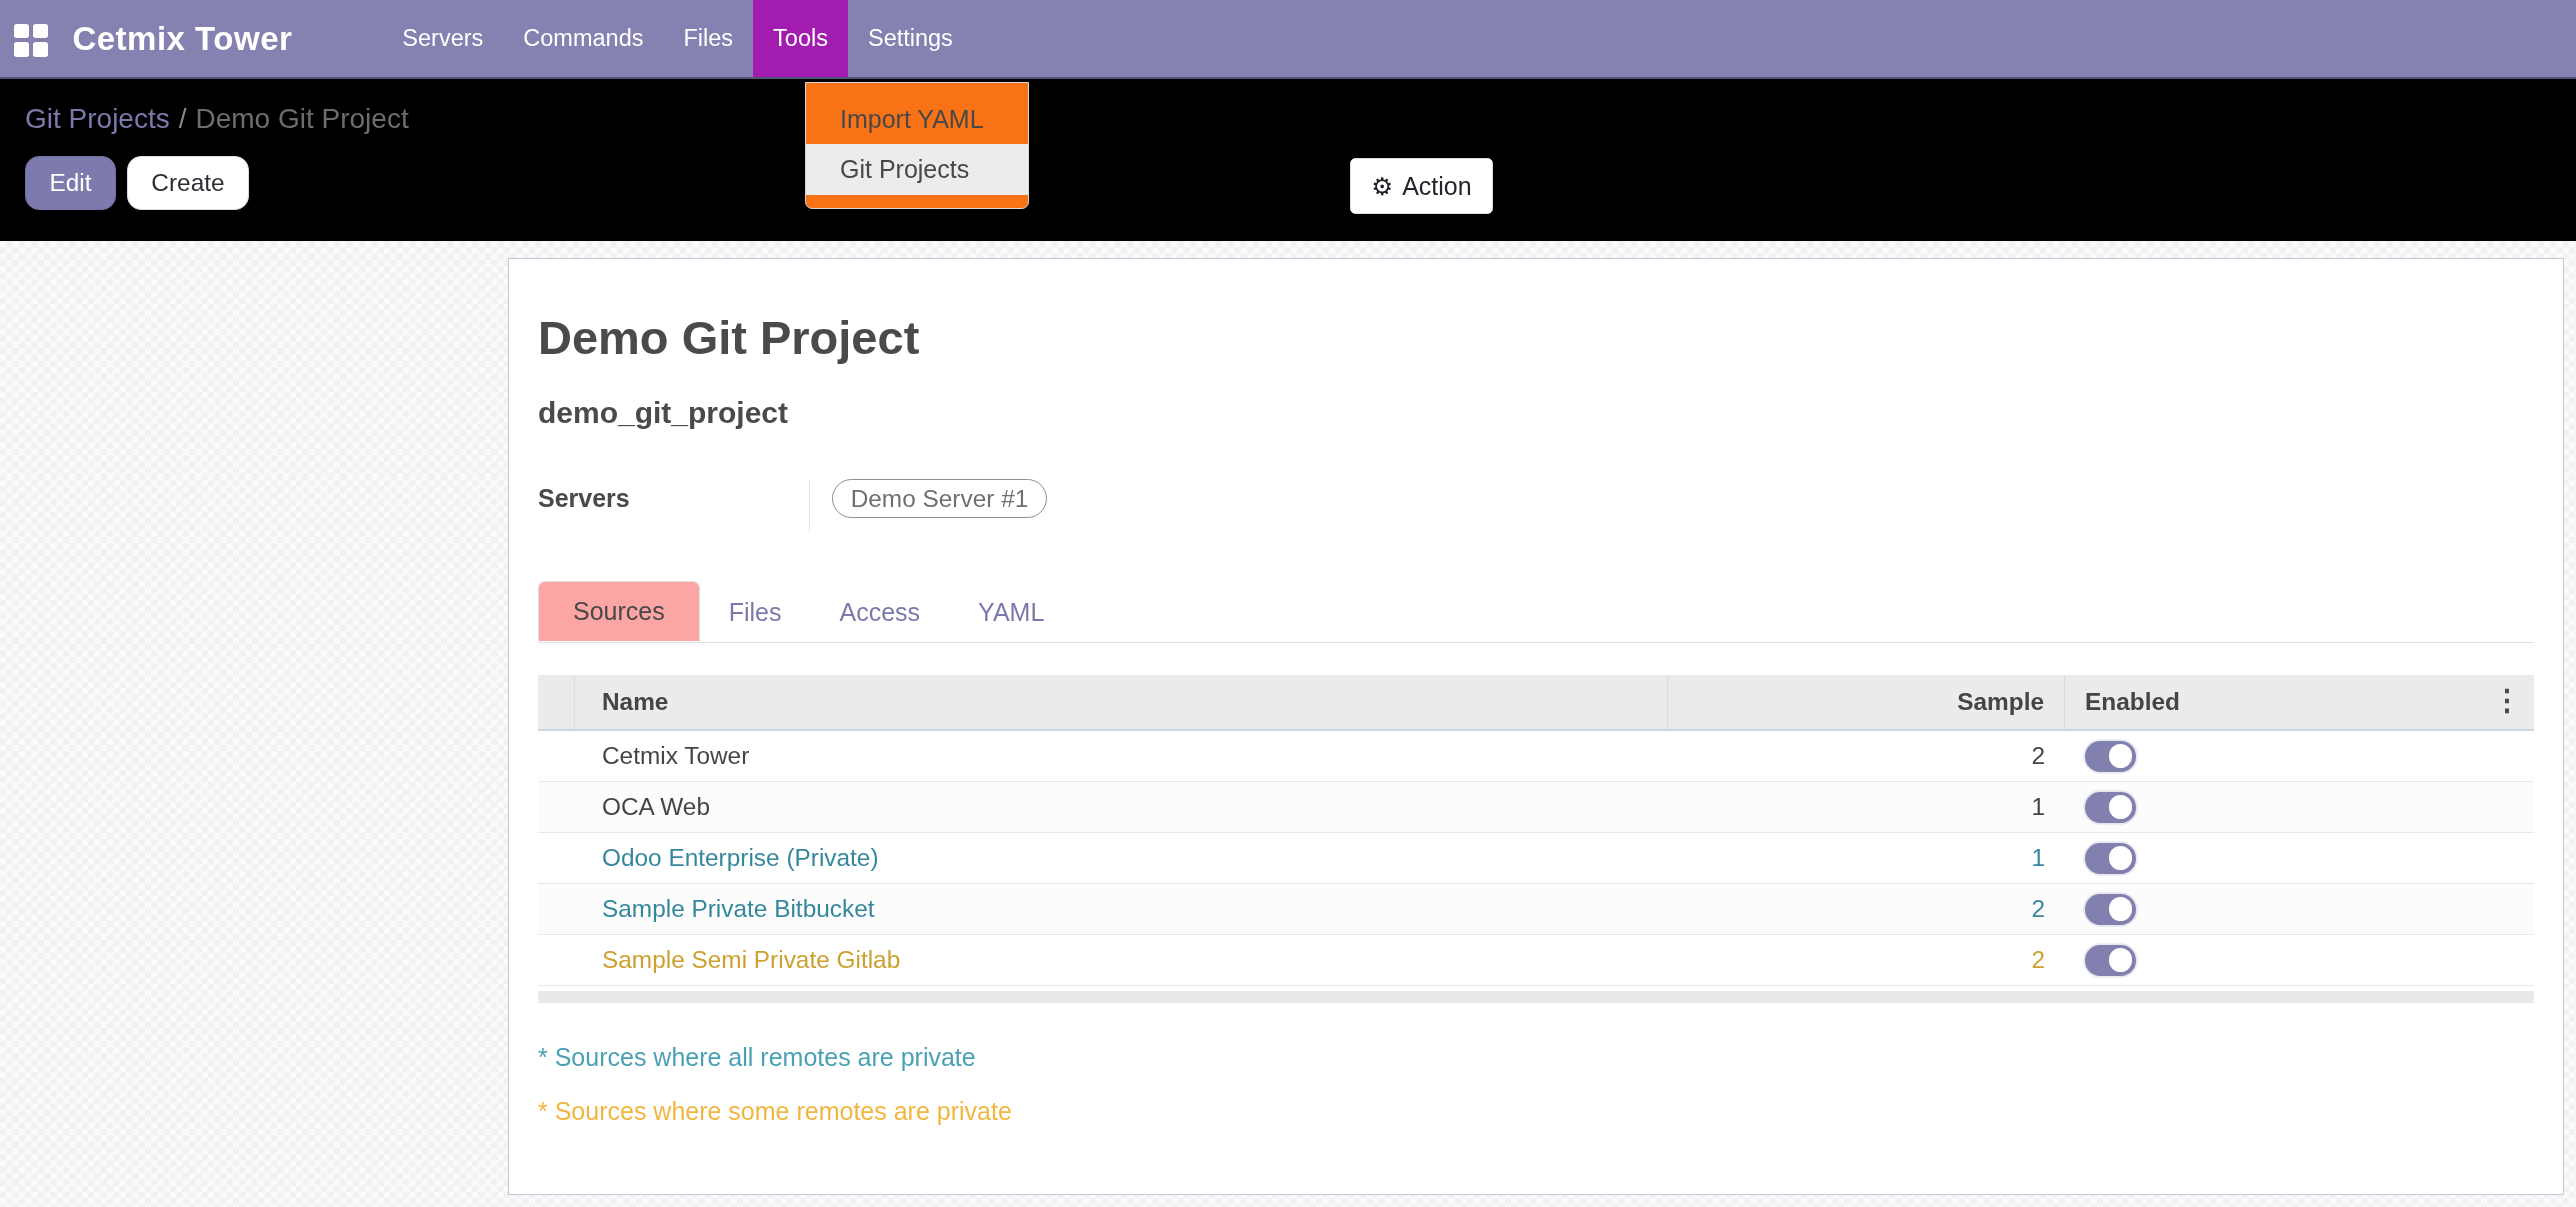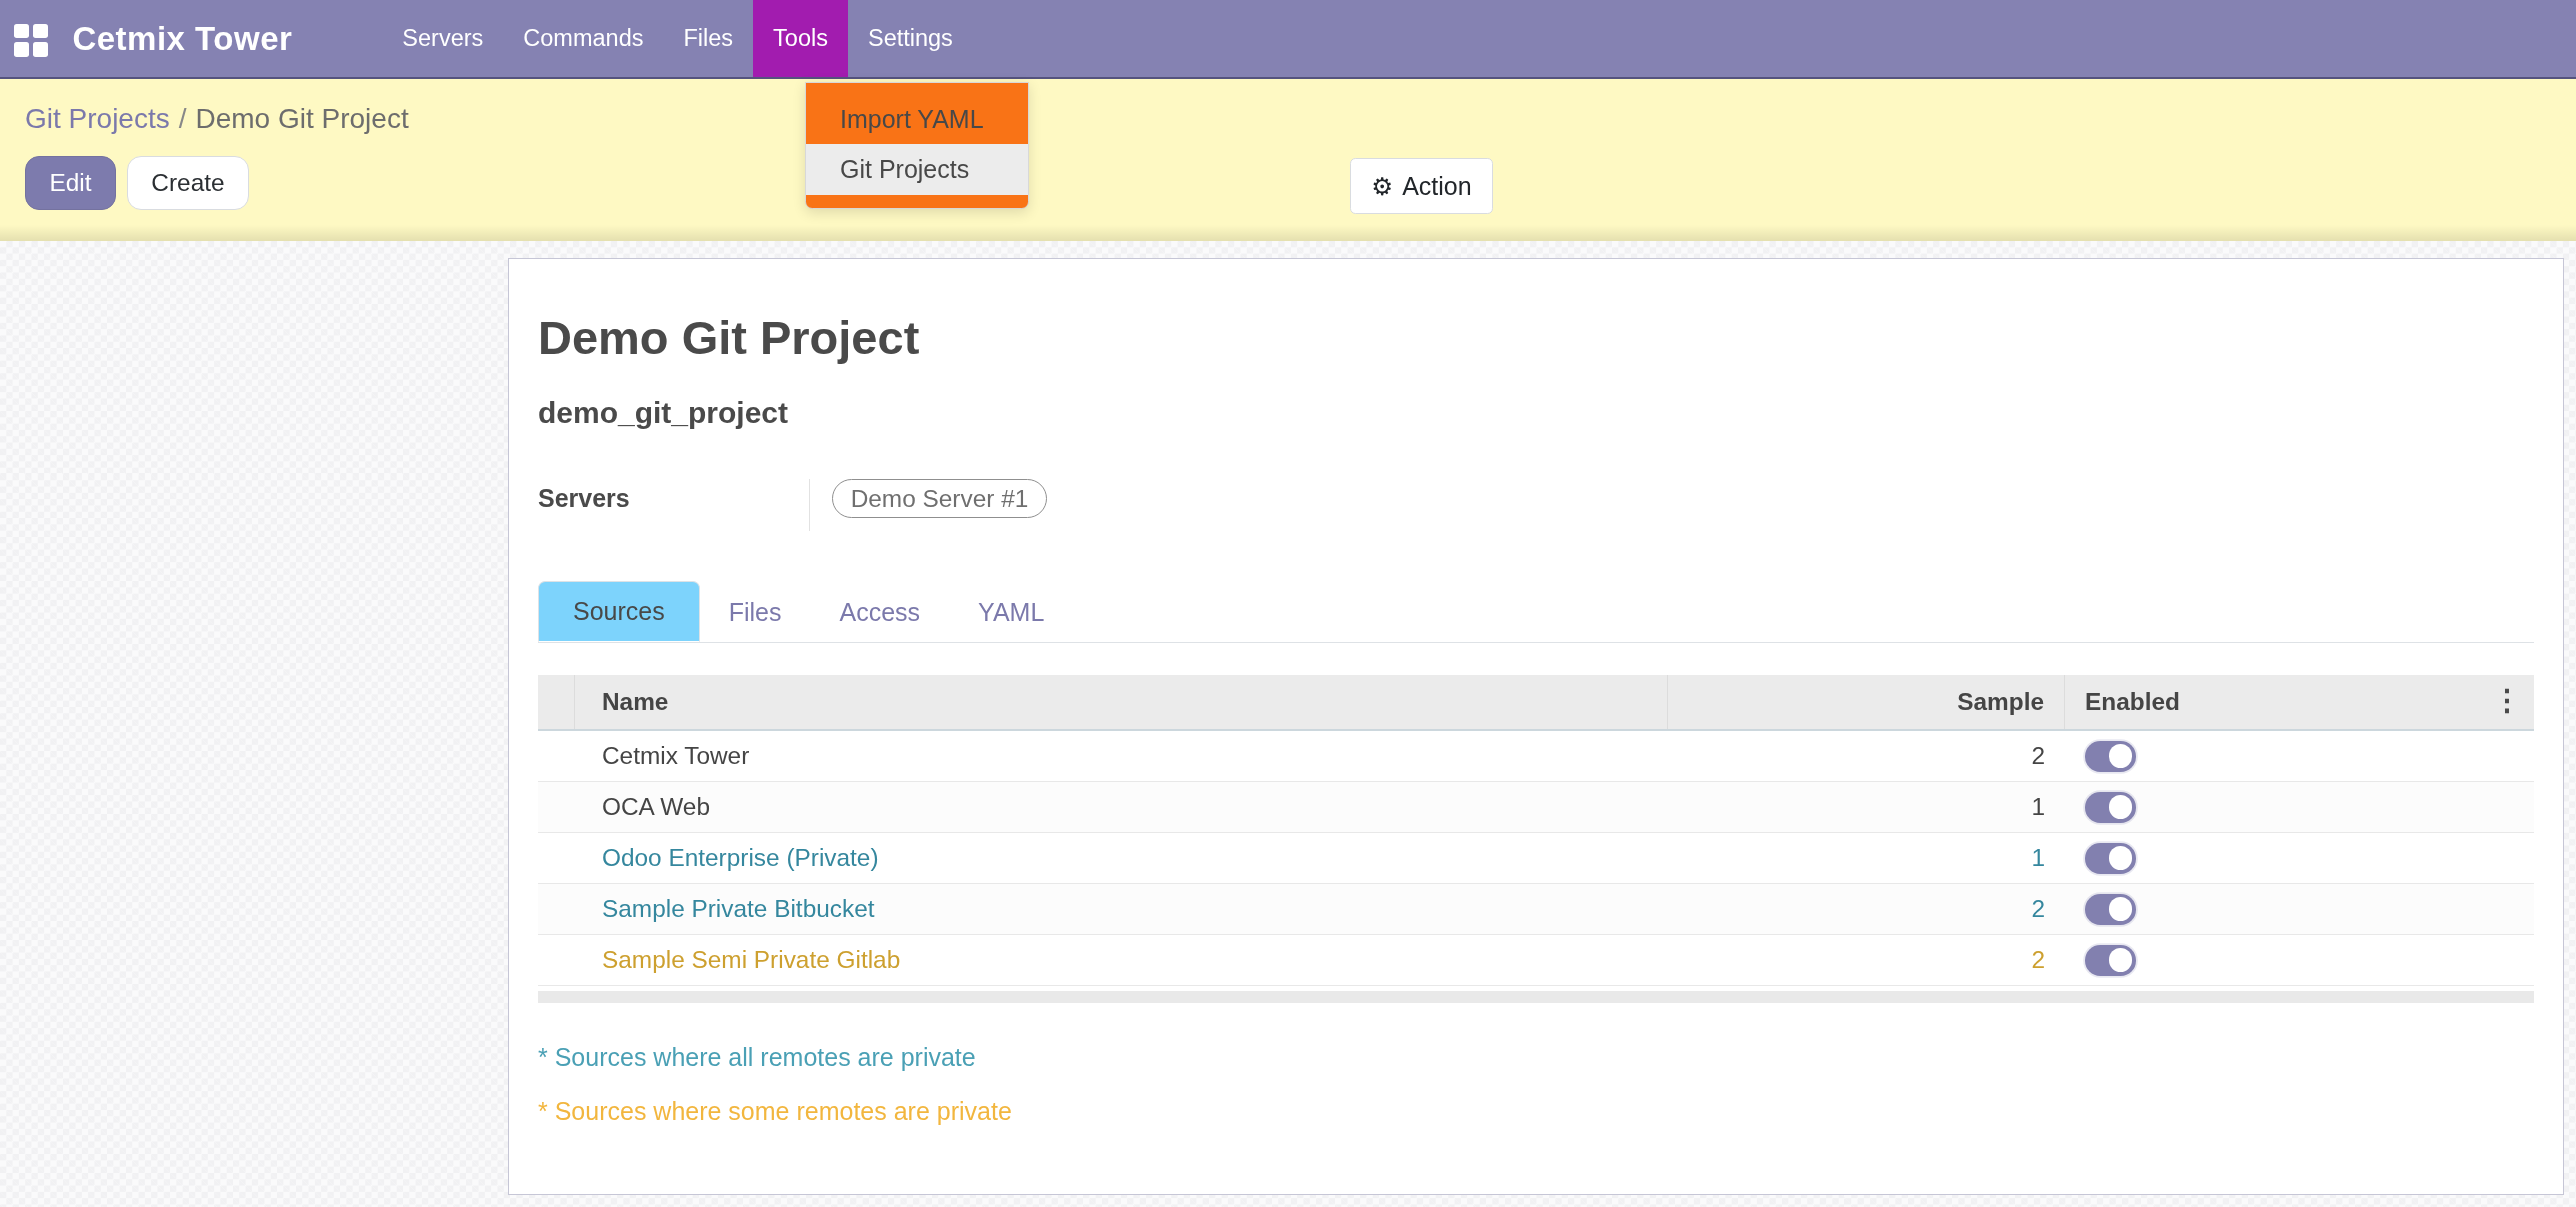--- a/index.html
+++ b/index.html
@@ -19,21 +19,21 @@
   .nav-item.active { background: #a21caf; }
 
   
   .dropdown { position: absolute; left: 805px; top: 82px; width: 224px;
     background: #f97316; border: 0.9px solid #d8d8d8; border-radius: 0 0 7.2px 7.2px;
     box-shadow: 0 3.6px 12.6px rgba(0,0,0,.12); padding: 10.8px 0 12.6px 0; z-index: 50; }
   .dropdown-item { font-size: 25px; color: #484848; padding: 10.8px 0 10.8px 34px; cursor: pointer; }
   .dropdown-item.highlighted { background: #ececec; }
 
   
-  .control-panel { position: relative; background: #fef9c3; height: 162px; }
+  .control-panel { position: relative; background: #000000; height: 162px; }
   .breadcrumb { padding: 23.5px 0 0 25px; font-size: 28px; }
   .breadcrumb a { color: #7b79ab; text-decoration: none; cursor: pointer; }
   .breadcrumb .sep { color: #888; padding: 0 9px; }
   .breadcrumb .current { color: #6d6d6d; }
   .btn-row { display: flex; gap: 10.8px; margin: 21.7px 0 0 25px; }
   .btn { font-size: 24.4px; padding: 11.7px 23.5px; border-radius: 14px; cursor: pointer;
     border: 0.9px solid transparent; font-family: inherit; }
   .btn-primary { background: #7d7bad; color: #fff; border-color: #74729f; }
   .btn-secondary { background: #fff; color: #2b2f33; border-color: #d9dce0; }
   .action-btn { position: absolute; left: 1350px; top: 79px; width: 143px; height: 56px;
@@ -62,21 +62,21 @@
   .field-value { border-left: 0.9px solid #e2e2e2; padding-left: 21.7px;
     display: flex; align-items: flex-start; }
   .tag { border: 1.8px solid #8f8f8f; border-radius: 902px; padding: 4.5px 18px;
     font-size: 24.4px; color: #6f6f6f; cursor: pointer; }
 
   
   .tabs { display: flex; align-items: flex-end; margin-top: 49px;
     border-bottom: 0.9px solid #dee2e6; }
   .tab { font-size: 25px; padding: 15.3px 29px; cursor: pointer; color: #7b79ab;
     position: relative; top: 0.9px; }
-  .tab.active { color: #484848; background: #7dd3fc; border: 0.9px solid #dee2e6;
+  .tab.active { color: #484848; background: #fca5a5; border: 0.9px solid #dee2e6;
     border-bottom: 0.9px solid #fff; border-radius: 7.2px 7.2px 0 0; padding: 15.3px 34px; }
 
   
   .table { margin-top: 32.5px; }
   .thead { display: flex; align-items: stretch; height: 56px; background: #ebebeb;
     border-bottom: 2.7px solid #ccd7dd; font-size: 24.4px; font-weight: 700; color: #454545; }
   .thead > div { display: flex; align-items: center; }
   .col-check { width: 37px; border-right: 0.9px solid #dcdcdc; cursor: pointer; }
   .col-name { flex: 1; padding-left: 27px; border-right: 0.9px solid #dcdcdc; }
   .col-remotes { width: 397px; justify-content: flex-end; padding-right: 20px;

